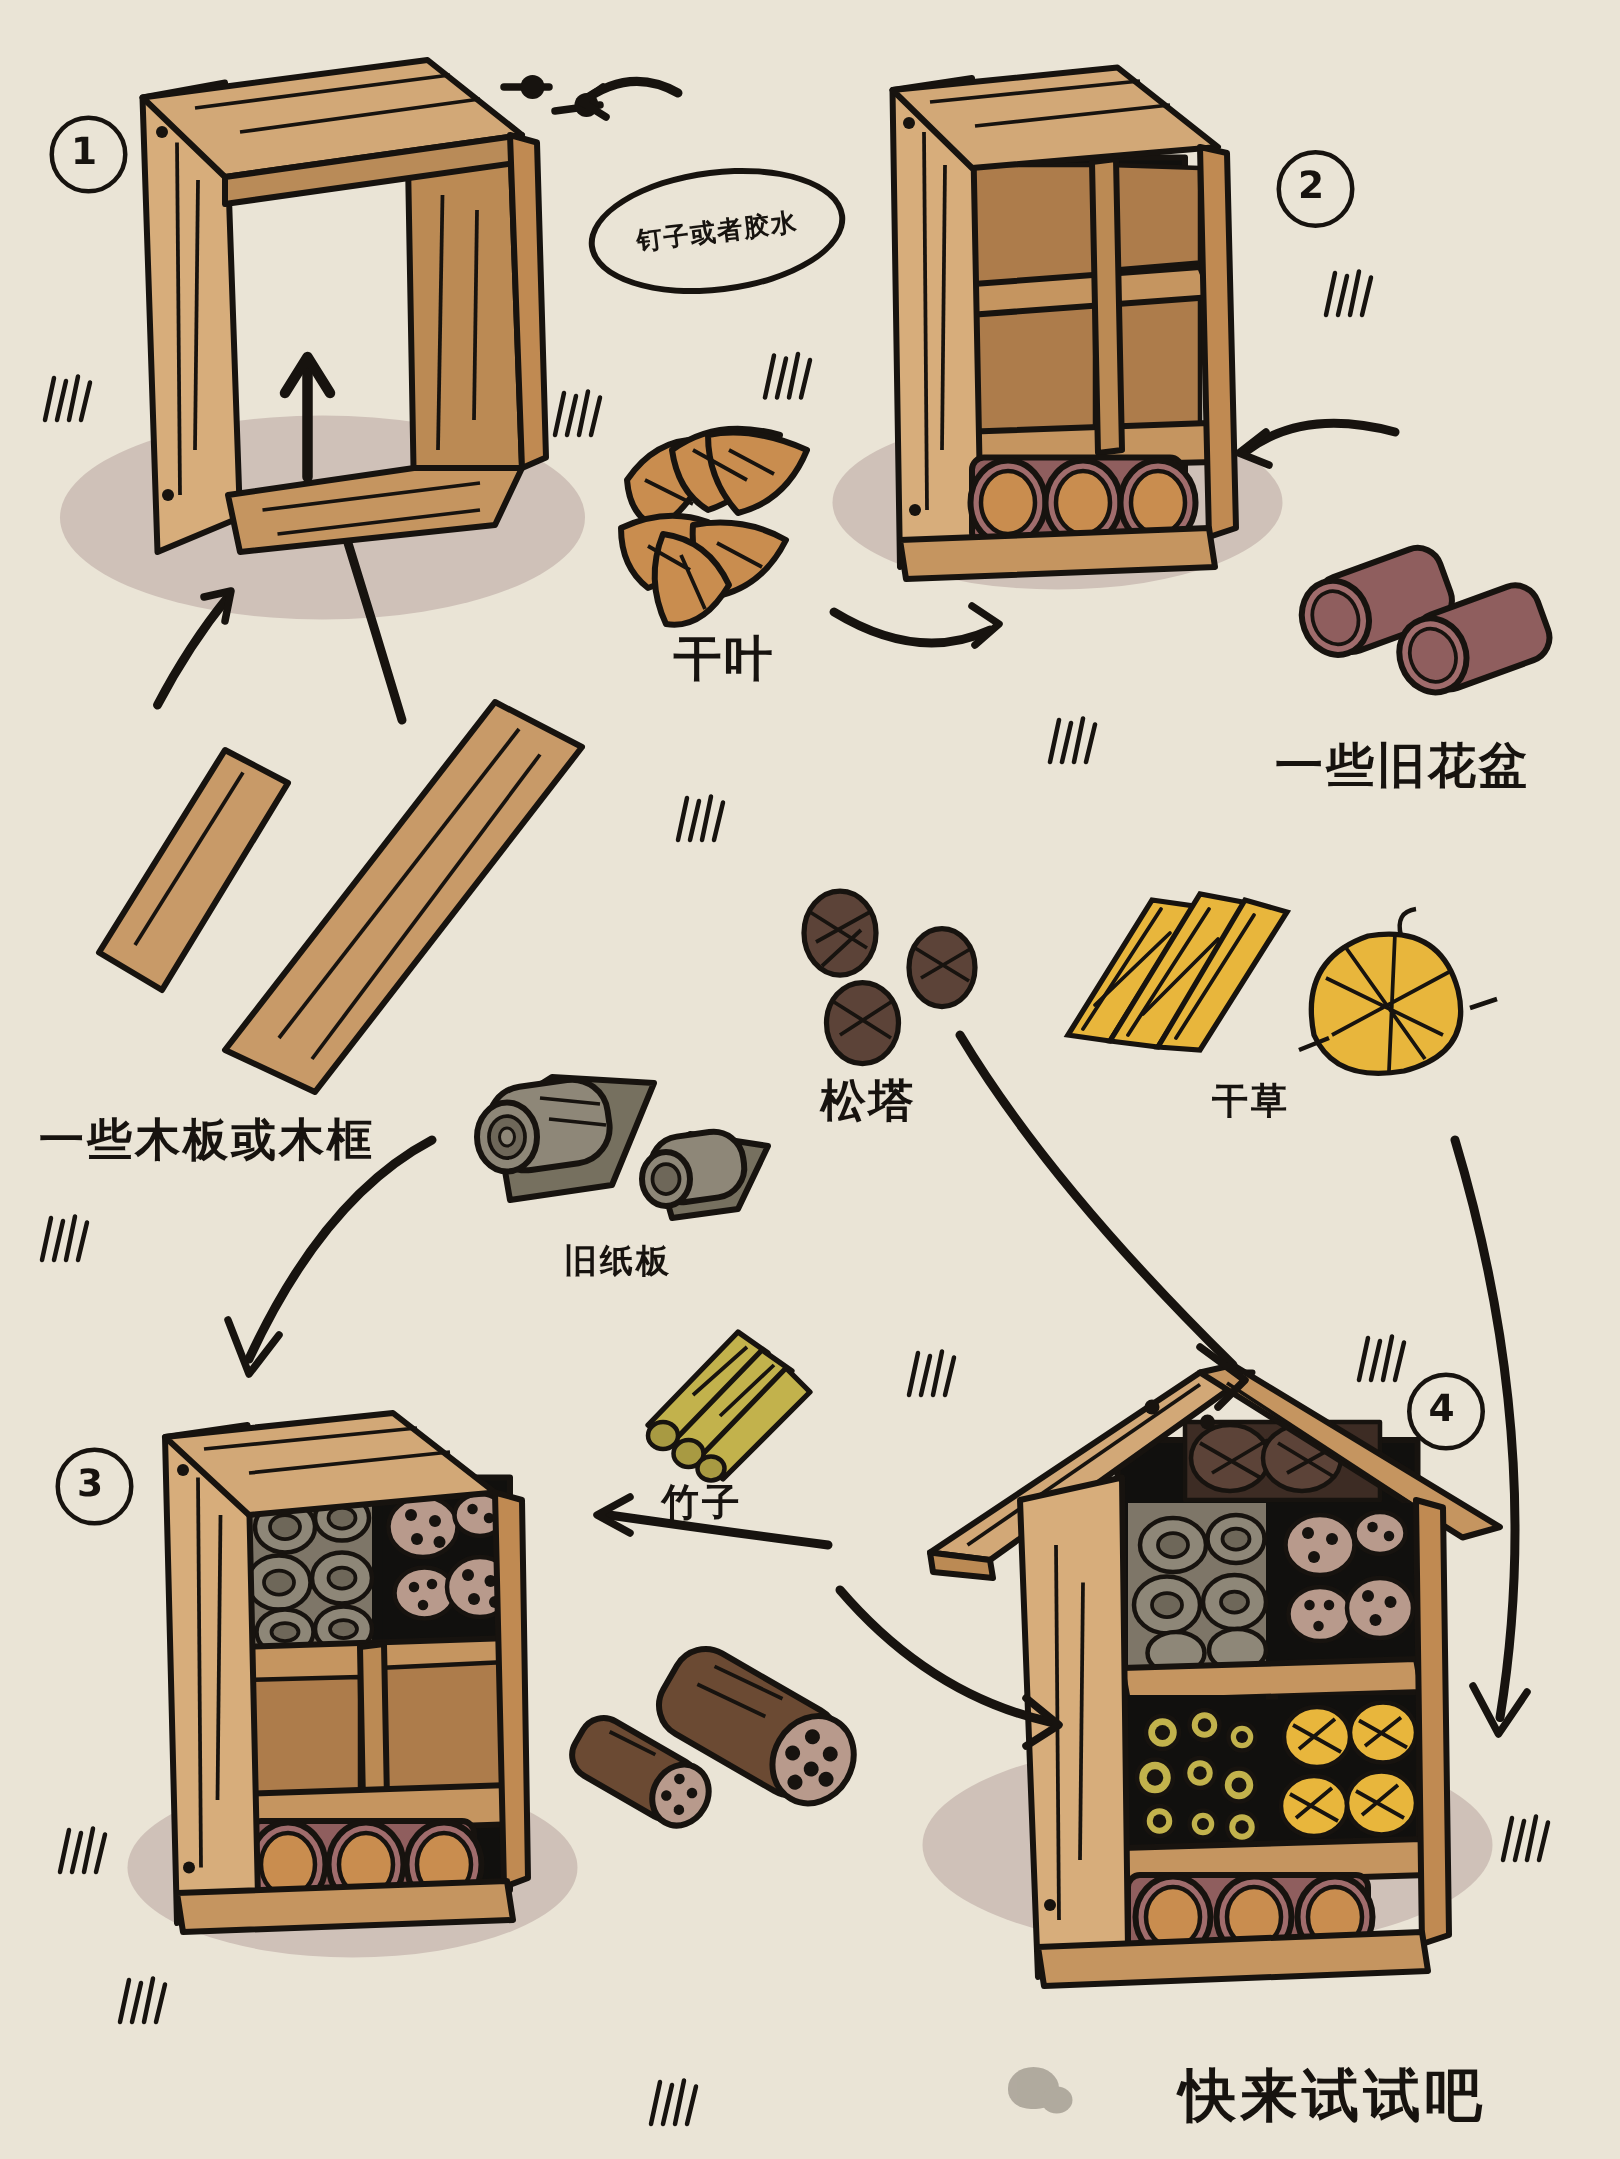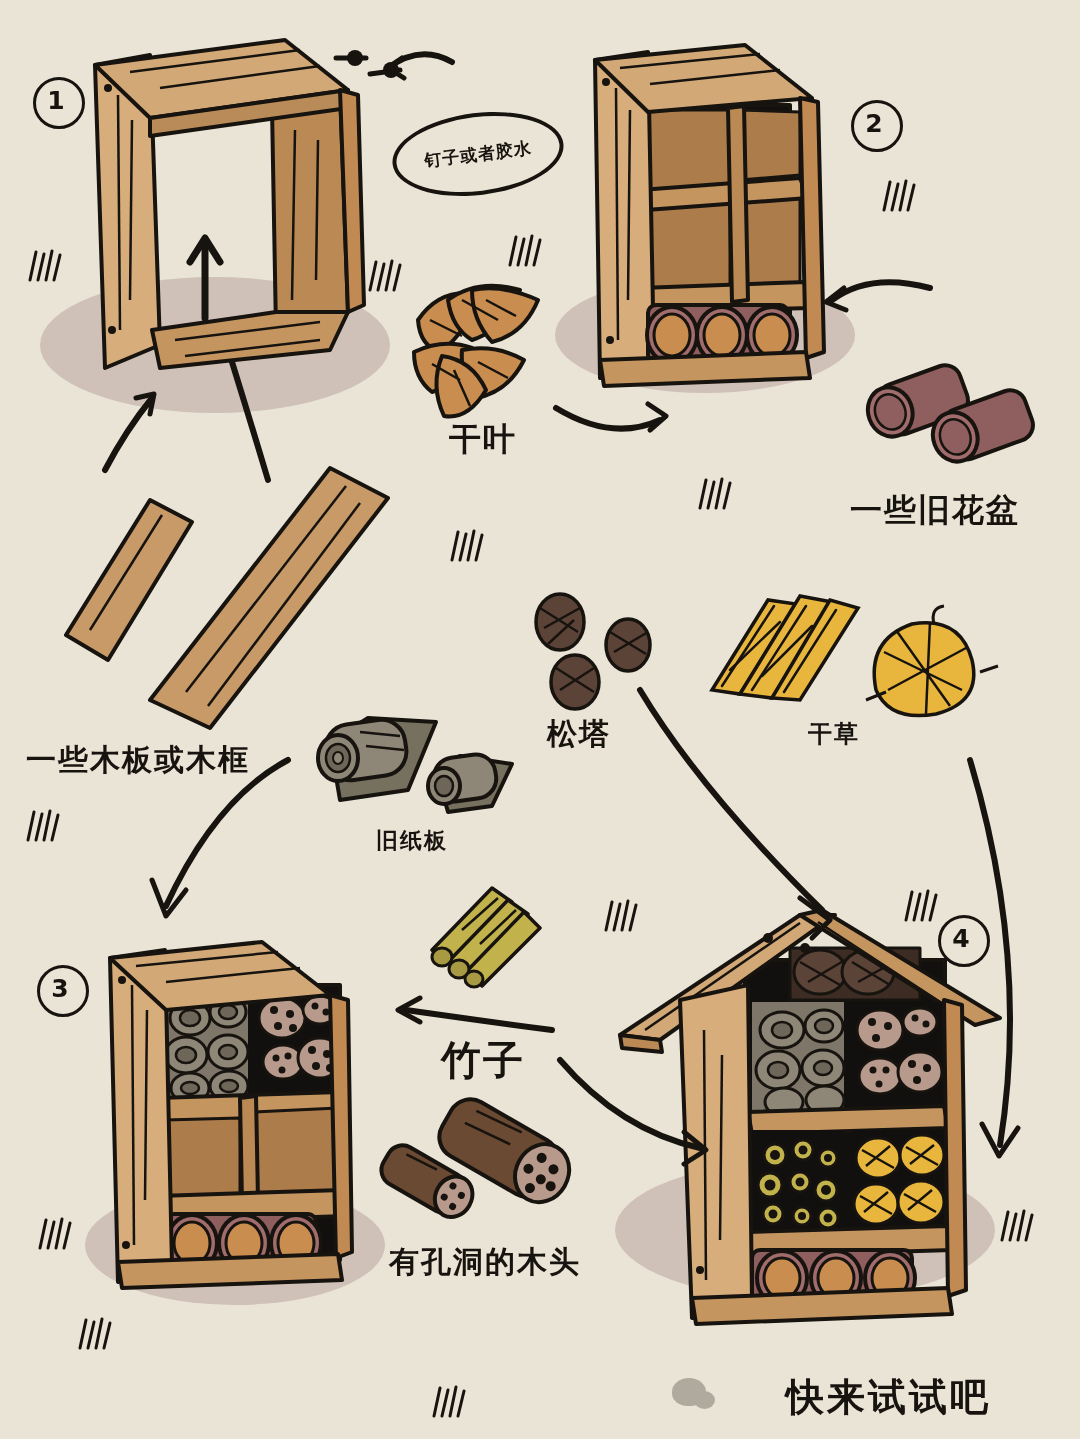--- a/index.html
+++ b/index.html
@@ -490,21 +490,20 @@
   <div class="ovalring"></div>
   <span>钉子或者胶水</span>
 </div>
 
 <div class="lbl" style="left:449px;top:418px;font-size:32px;">干叶</div>
 <div class="lbl" style="left:850px;top:489px;font-size:32px;">一些旧花盆</div>
 <div class="lbl" style="left:26px;top:740px;font-size:30px;">一些木板或木框</div>
 <div class="lbl" style="left:360px;top:826px;font-size:22px;margin-left:16px;">旧纸板</div>
 <div class="lbl" style="left:547px;top:714px;font-size:30px;">松塔</div>
 <div class="lbl" style="left:808px;top:718px;font-size:24px;">干草</div>
-<div class="lbl" style="left:441px;top:985px;font-size:40px;margin-top:48px;">竹子</div>
-<div class="lbl" style="left:389px;top:1242px;font-size:30px;">有孔洞的木头</div>
+<div class="lbl" style="left:441px;top:985px;font-size:25px;">竹子</div>
 
 <div class="wm" style="left:672px;top:1378px;">
   <div class="wmlogo"></div>
 </div>
 <div class="hand-overlay" style="left:766px;top:1372px;">快来试试吧</div>
 
 </div>
 
 </body></html>

